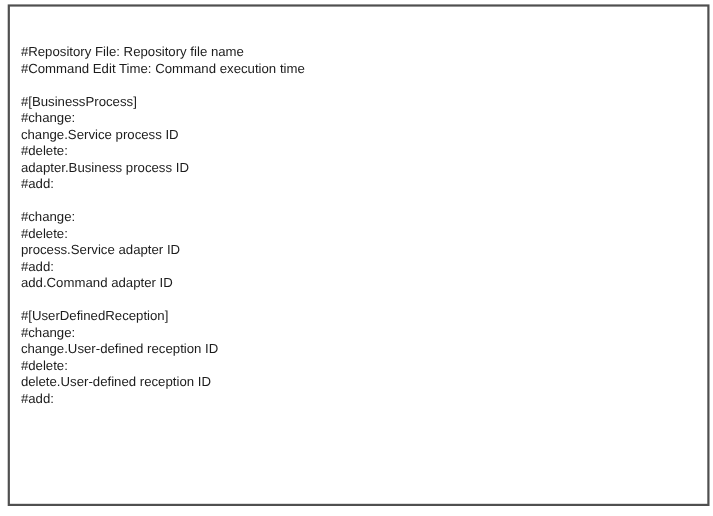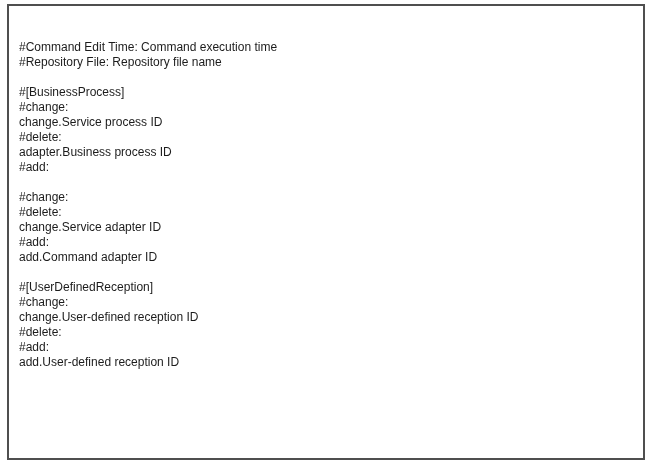--- a/index.html
+++ b/index.html
@@ -35,40 +35,40 @@
     white-space: pre;
     overflow: visible;
   }
 </style>
 </head>
 <body>
 
 <div class="frame">
   <div class="content">
 
+    <div class="line">#Repository File: Repository file name</div>
     <div class="line">#Command Edit Time: Command execution time</div>
-    <div class="line">#Repository File: Repository file name</div>
     <div class="line blank"></div>
 
     <div class="line">#[BusinessProcess]</div>
     <div class="line">#change:</div>
     <div class="line">change.Service process ID</div>
     <div class="line">#delete:</div>
     <div class="line">adapter.Business process ID</div>
     <div class="line">#add:</div>
     <div class="line blank"></div>
 
     <div class="line">#change:</div>
     <div class="line">#delete:</div>
-    <div class="line">change.Service adapter ID</div>
+    <div class="line">process.Service adapter ID</div>
     <div class="line">#add:</div>
     <div class="line">add.Command adapter ID</div>
     <div class="line blank"></div>
 
     <div class="line">#[UserDefinedReception]</div>
     <div class="line">#change:</div>
     <div class="line">change.User-defined reception ID</div>
     <div class="line">#delete:</div>
+    <div class="line">delete.User-defined reception ID</div>
     <div class="line">#add:</div>
-    <div class="line">add.User-defined reception ID</div>
 
   </div>
 </div>
 
 </body></html>

